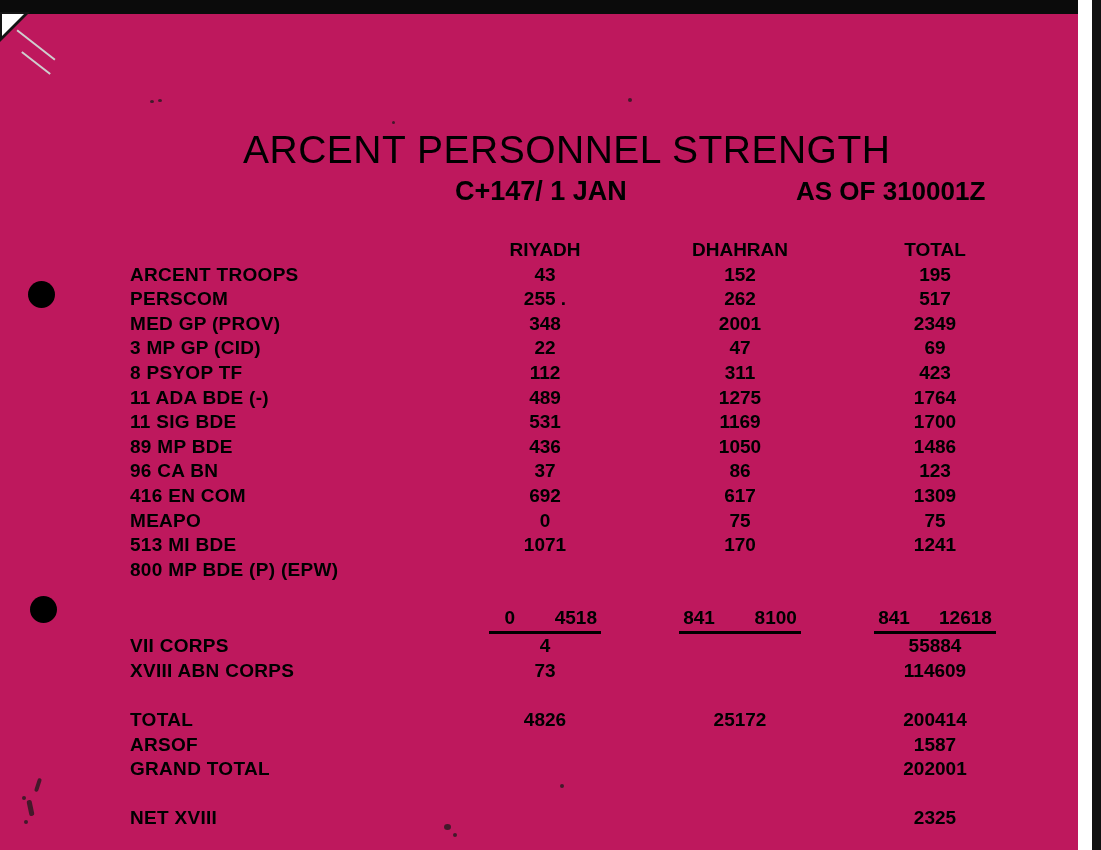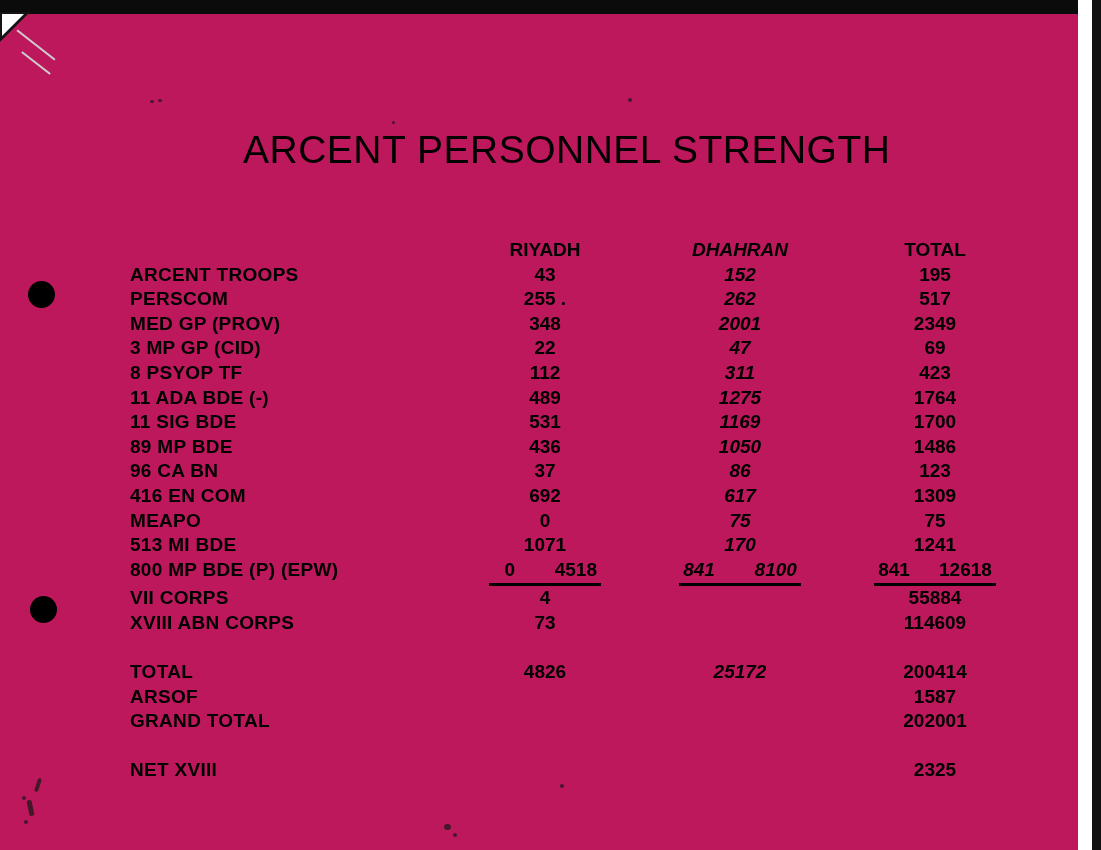--- a/index.html
+++ b/index.html
@@ -114,38 +114,38 @@
   }
   table.strength td, table.strength th {
     padding: 0;
     vertical-align: top;
     font-weight: bold;
     line-height: 24.6px;
     white-space: nowrap;
   }
   .c-label { width: 320px; text-align: left; letter-spacing: 0.3px; }
   .c-riyadh { width: 190px; text-align: center; }
-  .c-dhahran { width: 200px; text-align: center; font-style: italic; }
+  .c-dhahran { width: 200px; text-align: center; }
   .c-total  { width: 190px; text-align: center; }
 
   thead td { padding-bottom: 6px; }
 
   tr.underlined td.c-riyadh,
   tr.underlined td.c-dhahran,
   tr.underlined td.c-total {
     position: relative;
   }
   .pairwrap {
     display: inline-block;
     position: relative;
     border-bottom: 3px solid #000;
     padding: 0 4px 1px 4px;
   }
   .pairwrap .sub { display: inline-block; min-width: 22px; text-align: right; }
-  .pairwrap .run { display: inline-block; min-width: 62px; text-align: right; padding-left: 20px; }
+  .pairwrap .run { display: inline-block; min-width: 62px; text-align: right; padding-left: 20px; margin-top: 48px; }
 
   .spacer-row td { height: 20px; line-height: 20px; }
   .spacer-small td { height: 14px; line-height: 14px; }
 </style>
 </head>
 <body>
 
 <div id="page">
 
   <div class="scan-top-bar"></div>
@@ -166,20 +166,24 @@
   <div class="speck" style="left:560px; top:784px; width:4px; height:4px;"></div>
   <div class="speck" style="left:444px; top:824px; width:7px; height:6px;"></div>
   <div class="speck" style="left:453px; top:833px; width:4px; height:4px;"></div>
   <div class="speck" style="left:36px; top:778px; width:4px; height:14px; border-radius:2px; transform:rotate(18deg);"></div>
   <div class="speck" style="left:28px; top:800px; width:5px; height:16px; border-radius:2px; transform:rotate(-12deg);"></div>
   <div class="speck" style="left:22px; top:796px; width:4px; height:4px;"></div>
   <div class="speck" style="left:24px; top:820px; width:4px; height:4px;"></div>
 
   <div class="doc-title">ARCENT PERSONNEL STRENGTH</div>
 
+  <div class="subtitle-row">
+    <span>C+147/ 1 JAN</span>
+    <span class="subtitle-asof">AS OF 310001Z</span>
+  </div>
 
   <table class="strength">
     <thead>
       <tr>
         <td class="c-label"></td>
         <td class="c-riyadh">RIYADH</td>
         <td class="c-dhahran">DHAHRAN</td>
         <td class="c-total">TOTAL</td>
       </tr>
     </thead>

